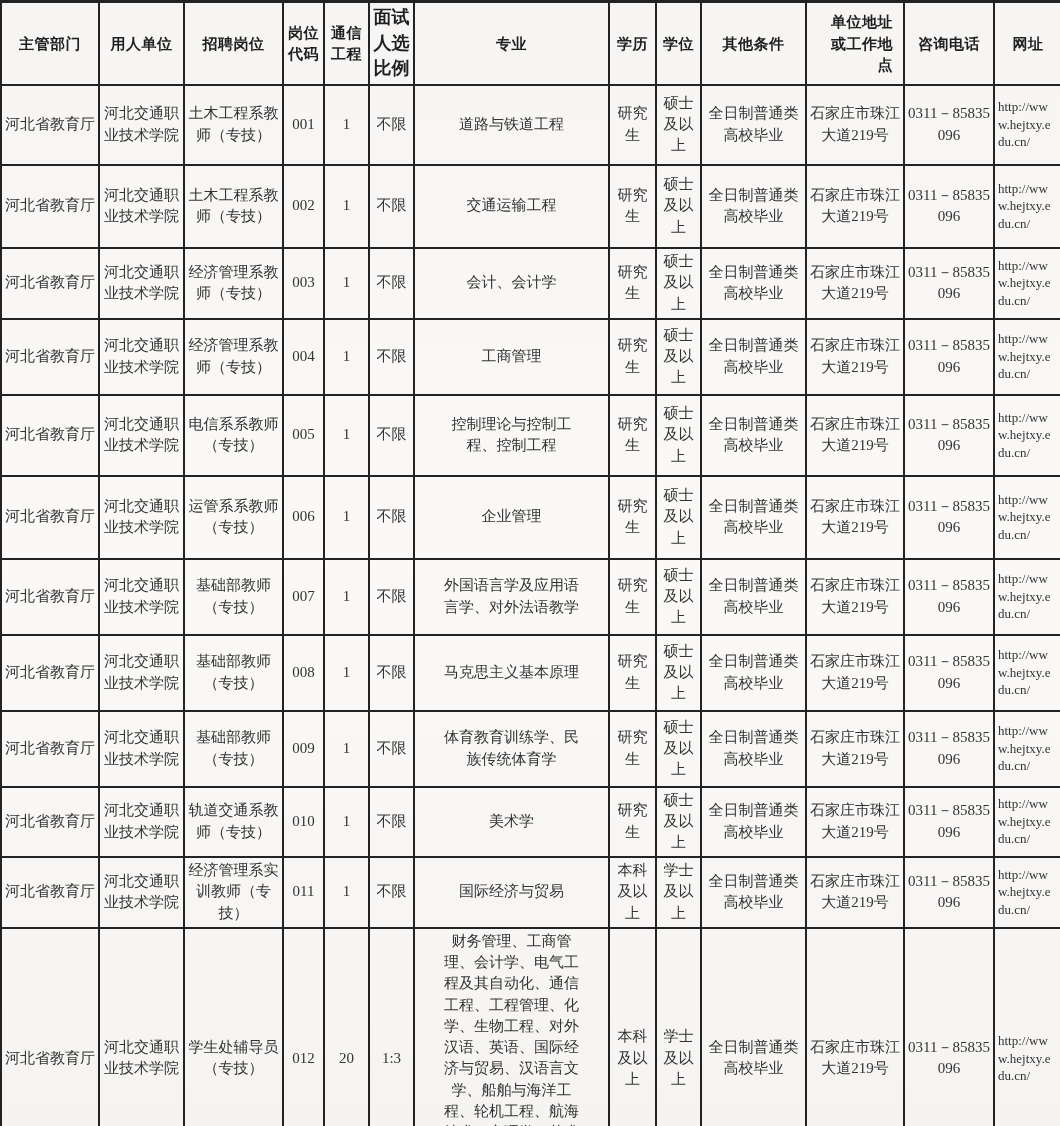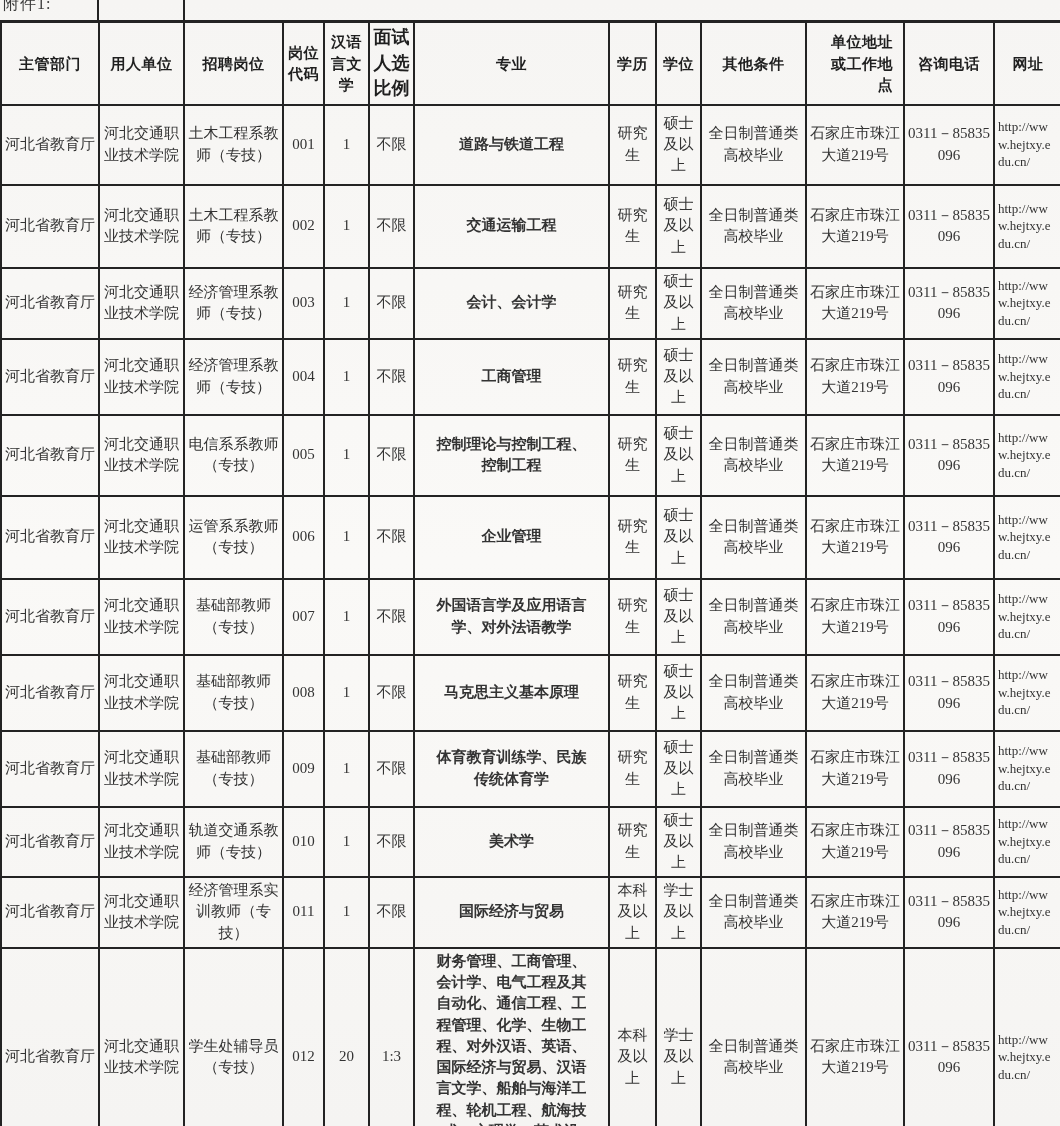--- a/index.html
+++ b/index.html
@@ -67,21 +67,21 @@
     color: #1f1f1f;
     border-top-width: 3px;
     letter-spacing: 0.5px;
   }
   
   .grid thead th.c5 { font-size: 18px; letter-spacing: 0; padding: 2px 2px; }
   .grid thead th.c10 { padding: 2px 10px; text-align: right; }
 
   
   .grid td { color: #333; }
-  .grid td.c6 { padding: 2px 16px; font-weight: bold; }
+  .grid td.c6 { padding: 2px 23px; }
   .grid td.c11 { word-break: break-all; margin-left: 40px; }
   .grid td.c12 {
     text-align: left;
     font-size: 13px;
     line-height: 1.35;
     word-break: break-all;
     padding: 2px 7px 2px 3px;
   }
   
   .grid th.c12, .grid td.c12 { border-right: none; }
@@ -97,25 +97,20 @@
   tbody tr:nth-child(8)  { height: 76px; }
   tbody tr:nth-child(9)  { height: 76px; }
   tbody tr:nth-child(10) { height: 70px; }
   tbody tr:nth-child(11) { height: 71px; }
   tbody tr:nth-child(12) { height: 202px; }
 </style>
 </head>
 <body>
 
 <div class="page">
-  <div class="top-strip">
-    <span class="attachment-label">附件1:</span>
-    <div class="stub stub-1"></div>
-    <div class="stub stub-2"></div>
-  </div>
 
   <table class="grid">
     <colgroup>
       <col style="width:98px">
         <col style="width:85px">
         <col style="width:99px">
       <col style="width:41px">
         <col style="width:45px">
         <col style="width:45px">
       <col style="width:195px">
@@ -125,21 +120,21 @@
         <col style="width:98px">
         <col style="width:90px">
       <col style="width:67px">
     </colgroup>
     <thead>
       <tr id="header-row">
           <th class="c0">主管部门</th>
           <th class="c1">用人单位</th>
           <th class="c2">招聘岗位</th>
           <th class="c3">岗位代码</th>
-          <th class="c4">汉语言文学</th>
+          <th class="c4">通信工程</th>
           <th class="c5">面试人选比例</th>
           <th class="c6">专业</th>
           <th class="c7">学历</th>
           <th class="c8">学位</th>
           <th class="c9">其他条件</th>
           <th class="c10">单位地址或工作地点</th>
           <th class="c11">咨询电话</th>
           <th class="c12">网址</th>
         </tr>
     </thead>

